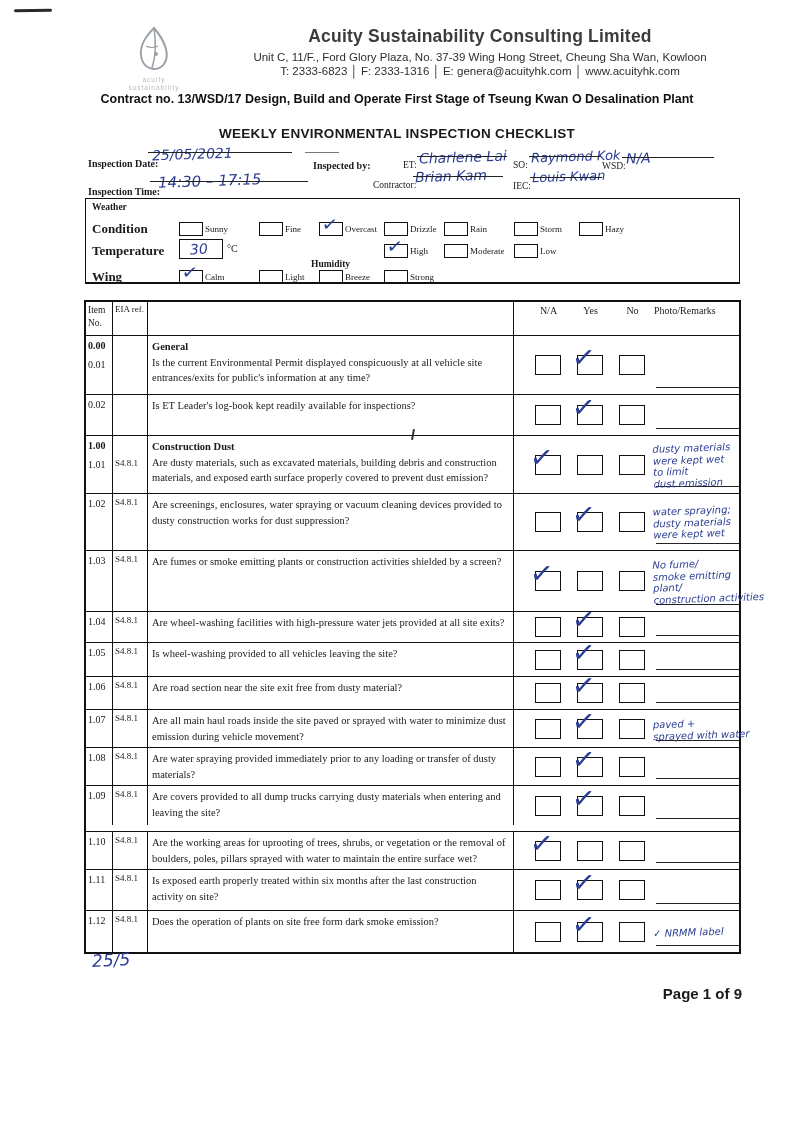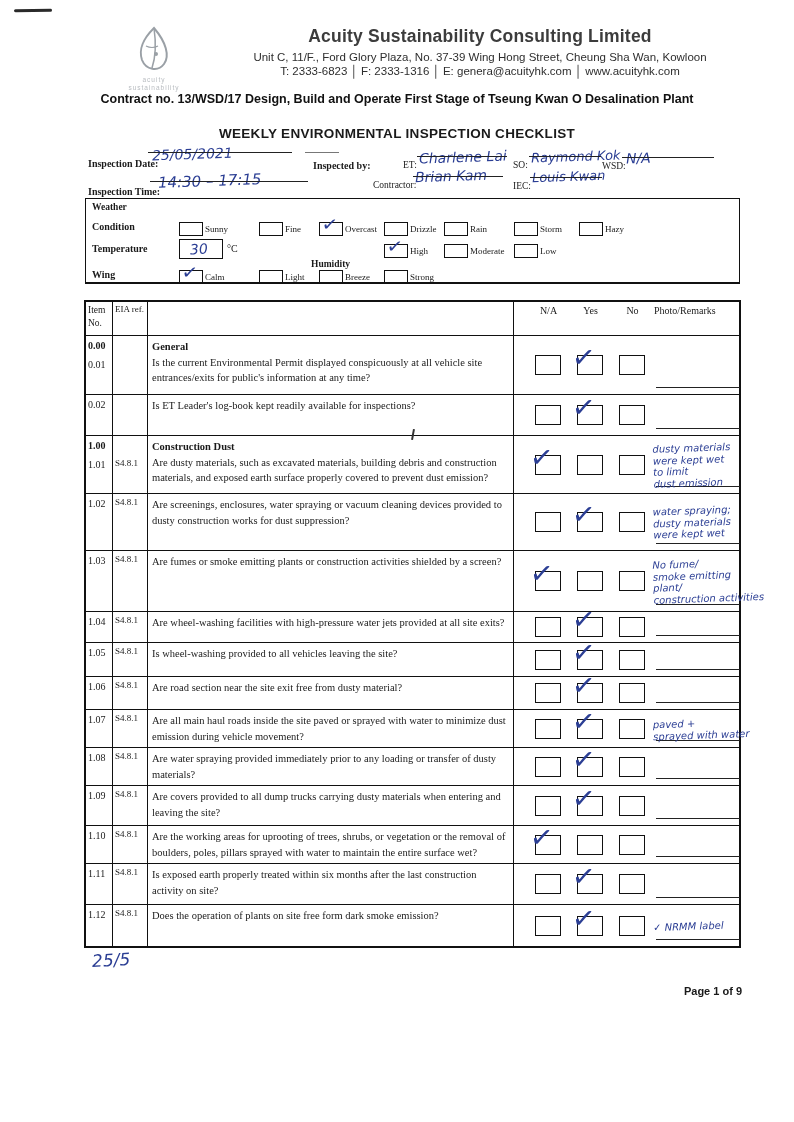--- a/index.html
+++ b/index.html
@@ -27,21 +27,21 @@
   
   .flabel { position:absolute; font-size:10px; font-weight:bold; }
   .slabel { position:absolute; font-size:9.5px; }
   .hwv { position:absolute; font-size:14px; transform:rotate(-2deg); white-space:nowrap; }
   .uline { position:absolute; border-bottom:1.3px solid #222; }
   
   .weather { position:absolute; left:85px; top:198px; width:655px; height:86px;
     border:1.6px solid #111; border-bottom-width:2.5px; }
   .wrow { position:relative; height:22px; }
   .wsec { position:absolute; left:6px; top:3px; font-size:9.5px; font-weight:bold; }
-  .wrlabel { position:absolute; left:6px; top:4px; font-size:10px; font-weight:bold; }
+  .wrlabel { position:absolute; left:6px; top:4px; font-size:13px; font-weight:bold; }
   .wopt { position:absolute; top:2px; white-space:nowrap; }
   .wbox { position:relative; display:inline-block; width:24px; height:14px; border:1.5px solid #111; vertical-align:middle; }
   .wlabel { font-size:9px; margin-left:2px; vertical-align:middle; }
   .wtick { position:absolute; left:2px; top:-10px; font-size:19px; font-weight:bold; font-style:normal; transform:rotate(8deg); }
   .tempbox { position:absolute; left:93px; top:0px; width:44px; height:20px; border:1.5px solid #111; }
   .tempval { position:absolute; left:10px; top:1px; font-size:14px; transform:rotate(-4deg); }
   .tempunit { position:absolute; left:141px; top:4px; font-size:10px; }
   .humlabel { position:absolute; left:225px; top:20px; font-size:9.5px; font-weight:bold; }
   
   .ctable { position:absolute; left:84px; top:300px; width:657px; border:2px solid #111; background:#fff; }
@@ -66,21 +66,21 @@
   .c-q .sec { font-weight:bold; }
   .c-checks { position:relative; }
   .box { position:absolute; top:50%; transform:translateY(-50%); width:26px; height:20px; border:1.7px solid #111; }
   .b-na { left:21px; } .b-yes { left:63px; } .b-no { left:105px; }
   .tick { position:absolute; top:calc(50% - 24px); font-size:28px; font-weight:bold; font-style:normal; transform:rotate(6deg); z-index:2; }
   .rline { position:absolute; left:142px; width:84px; bottom:6px; border-bottom:1.5px solid #222; }
   .remark { position:absolute; left:139px; top:50%; transform:translateY(-50%) rotate(-2deg); width:105px; font-size:10px; line-height:11.5px; white-space:nowrap; z-index:1; }
   .stray-ink { position:absolute; left:412px; top:429px; width:2px; height:11px; background:#333; transform:rotate(10deg); }
   
   .foot-date { position:absolute; left:92px; top:950px; font-size:17px; transform:rotate(-3deg); }
-  .page-num { position:absolute; right:52px; top:985px; font-family:"Liberation Sans", sans-serif; font-size:11px; font-weight:600; color:#1a1a1a; }
+  .page-num { position:absolute; right:52px; top:985px; font-family:"Liberation Sans", sans-serif; font-size:15px; font-weight:600; color:#1a1a1a; }
 </style>
 </head>
 <body>
 
 <div class="page">
 
   <div class="scan-squiggle"></div>
 
   <div class="logo">
     <svg width="44" height="50" viewBox="0 0 44 50">
@@ -402,21 +402,21 @@
     <div class="c-checks">
       <span class="box b-na"></span>
       <span class="box b-yes"></span>
       <span class="box b-no"></span>
       <span class="rline"></span>
       <span class="tick hw" style="left: 58px;">✓</span>
 
     </div>
   </div>
 
-  <div class="trow" style="min-height: 35px;">
+  <div class="trow" style="min-height: 35px; margin-top: 6px;">
     <div class="c-item">
       <span class="ln1">1.10</span>
 
     </div>
     <div class="c-eia">S4.8.1</div>
     <div class="c-q">
 
       <div class="q">Are the working areas for uprooting of trees, shrubs, or vegetation or the removal of boulders, poles, pillars sprayed with water to maintain the entire surface wet?</div>
     </div>
     <div class="c-checks">

